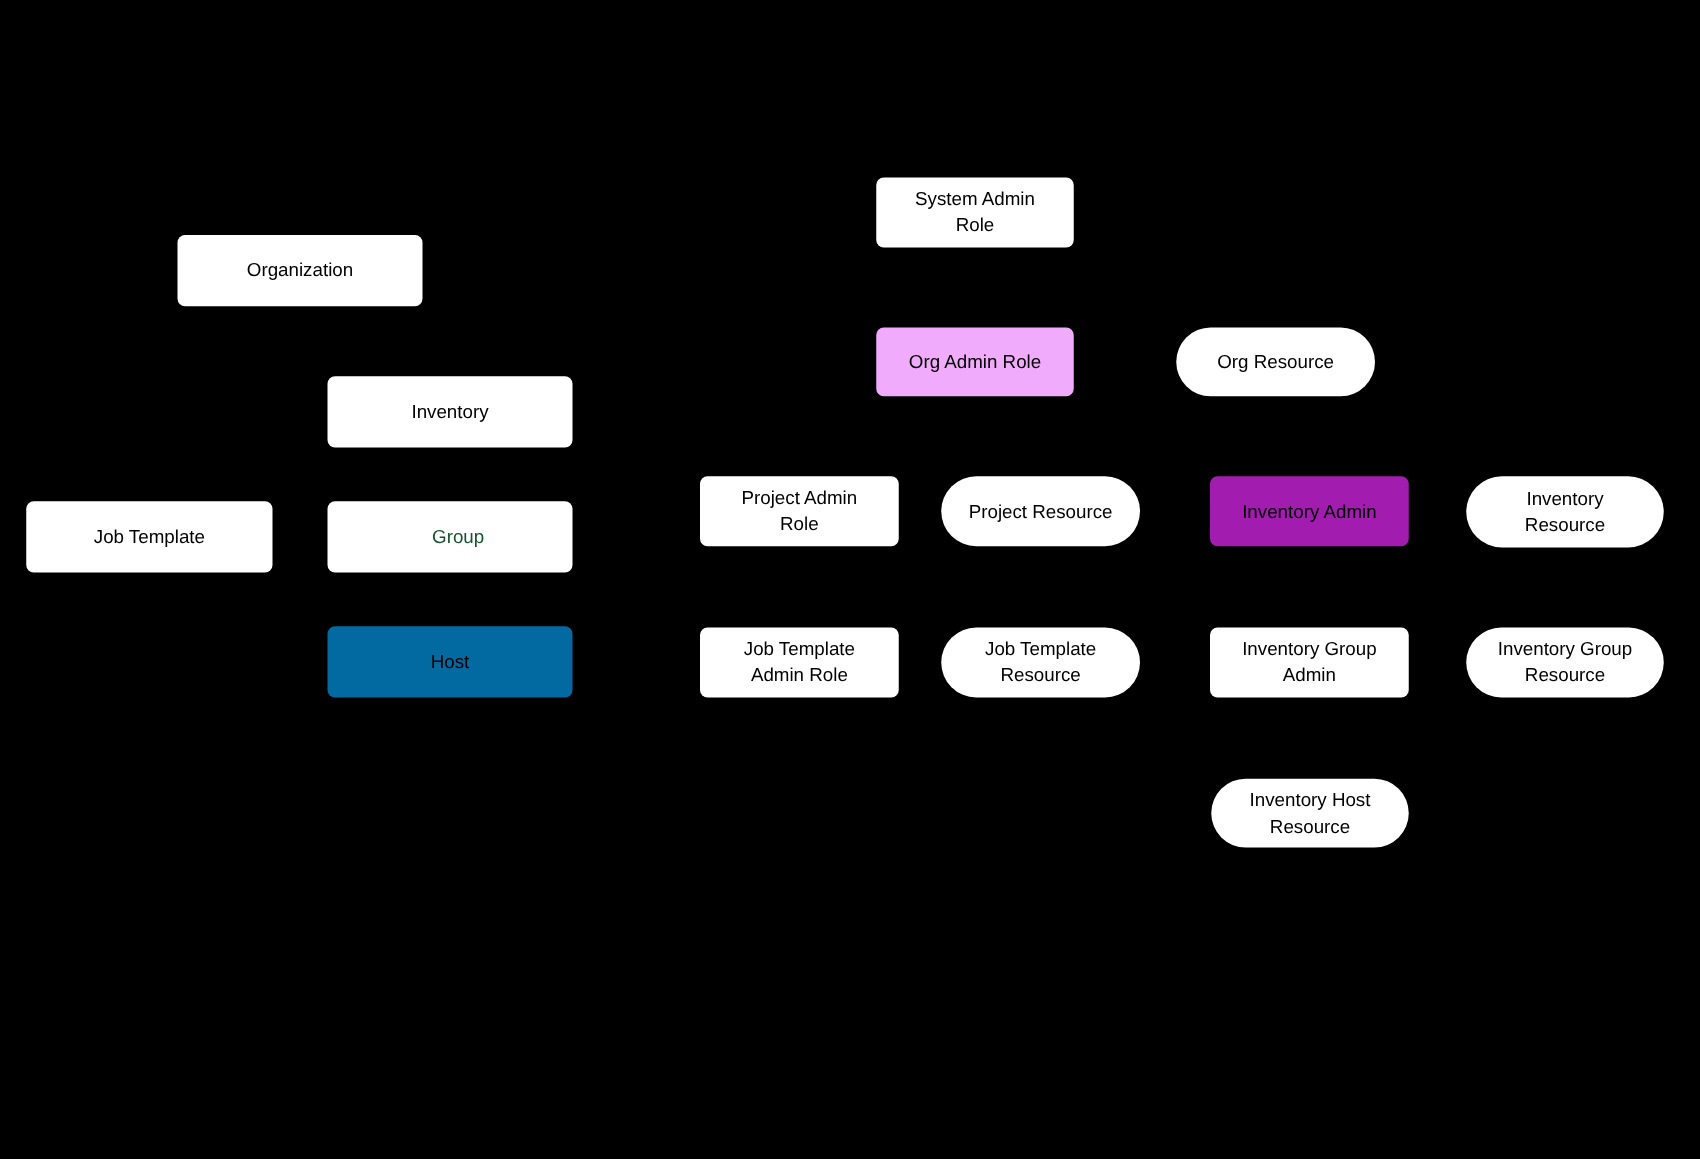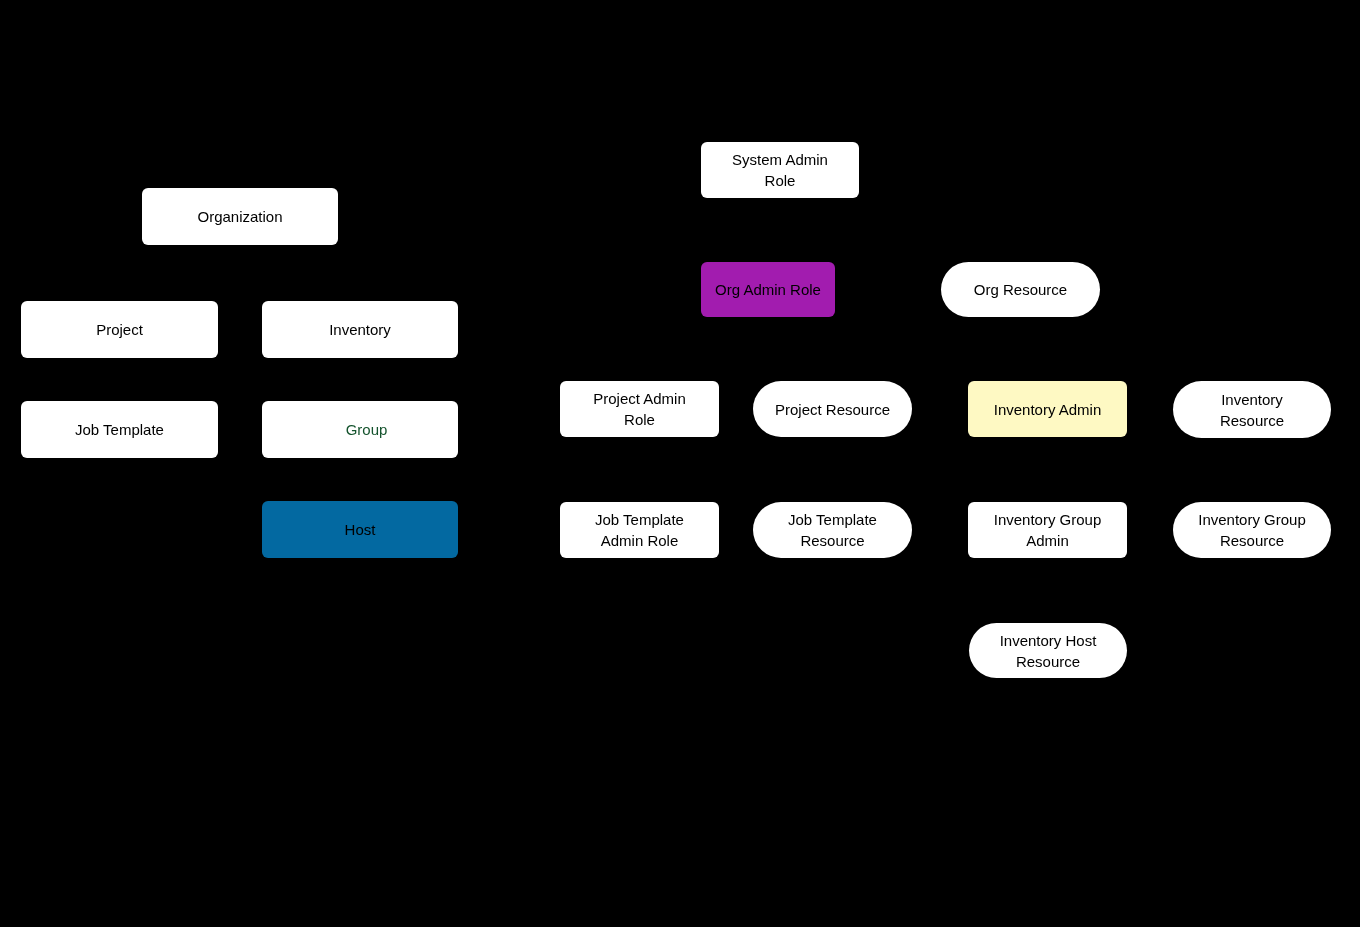--- a/index.html
+++ b/index.html
@@ -39,53 +39,50 @@
     color: #000000;
   }
 </style>
 </head>
 <body>
 
 <div class="canvas" style="background: rgb(0, 0, 0);">
     <div class="node rect" style="left: 142px; top: 188px; width: 196px; height: 57px; background: rgb(255, 255, 255);">
       <span class="node-label" style="color: rgb(0, 0, 0);">Organization</span>
     </div>
-    <div class="node rect" style="left: 21px; top: 301px; width: 197px; height: 57px; background: rgb(255, 255, 255);">
-      <span class="node-label" style="color: rgb(0, 0, 0);">Project</span>
-    </div>
     <div class="node rect" style="left: 262px; top: 301px; width: 196px; height: 57px; background: rgb(255, 255, 255);">
       <span class="node-label" style="color: rgb(0, 0, 0);">Inventory</span>
     </div>
     <div class="node rect" style="left: 21px; top: 401px; width: 197px; height: 57px; background: rgb(255, 255, 255);">
       <span class="node-label" style="color: rgb(0, 0, 0);">Job Template</span>
     </div>
     <div class="node rect" style="left: 262px; top: 401px; width: 196px; height: 57px; background: rgb(255, 255, 255);">
       <span class="node-label" style="color: #14532d; margin-left: 13px;">Group</span>
     </div>
     <div class="node rect" style="left: 262px; top: 501px; width: 196px; height: 57px; background: #0369a1;">
       <span class="node-label" style="color: rgb(0, 0, 0);">Host</span>
     </div>
     <div class="node rect" style="left: 701px; top: 142px; width: 158px; height: 56px; background: rgb(255, 255, 255);">
       <span class="node-label" style="color: rgb(0, 0, 0);">System Admin
 Role</span>
     </div>
-    <div class="node rect" style="left: 701px; top: 262px; width: 134px; height: 55px; background: #a21caf;">
+    <div class="node rect" style="left: 701px; top: 262px; width: 158px; height: 55px; background: #f0abfc;">
       <span class="node-label" style="color: rgb(0, 0, 0);">Org Admin Role</span>
     </div>
     <div class="node pill" style="left: 941px; top: 262px; width: 159px; height: 55px; background: rgb(255, 255, 255);">
       <span class="node-label" style="color: rgb(0, 0, 0);">Org Resource</span>
     </div>
     <div class="node rect" style="left: 560px; top: 381px; width: 159px; height: 56px; background: rgb(255, 255, 255);">
       <span class="node-label" style="color: rgb(0, 0, 0);">Project Admin
 Role</span>
     </div>
     <div class="node pill" style="left: 753px; top: 381px; width: 159px; height: 56px; background: rgb(255, 255, 255);">
       <span class="node-label" style="color: rgb(0, 0, 0); text-align: right;">Project Resource</span>
     </div>
-    <div class="node rect" style="left: 968px; top: 381px; width: 159px; height: 56px; background: #fef9c3;">
+    <div class="node rect" style="left: 968px; top: 381px; width: 159px; height: 56px; background: #a21caf;">
       <span class="node-label" style="color: rgb(0, 0, 0);">Inventory Admin</span>
     </div>
     <div class="node pill" style="left: 1173px; top: 381px; width: 158px; height: 57px; background: rgb(255, 255, 255);">
       <span class="node-label" style="color: rgb(0, 0, 0);">Inventory
 Resource</span>
     </div>
     <div class="node rect" style="left: 560px; top: 502px; width: 159px; height: 56px; background: rgb(255, 255, 255);">
       <span class="node-label" style="color: rgb(0, 0, 0);">Job Template
 Admin Role</span>
     </div>

